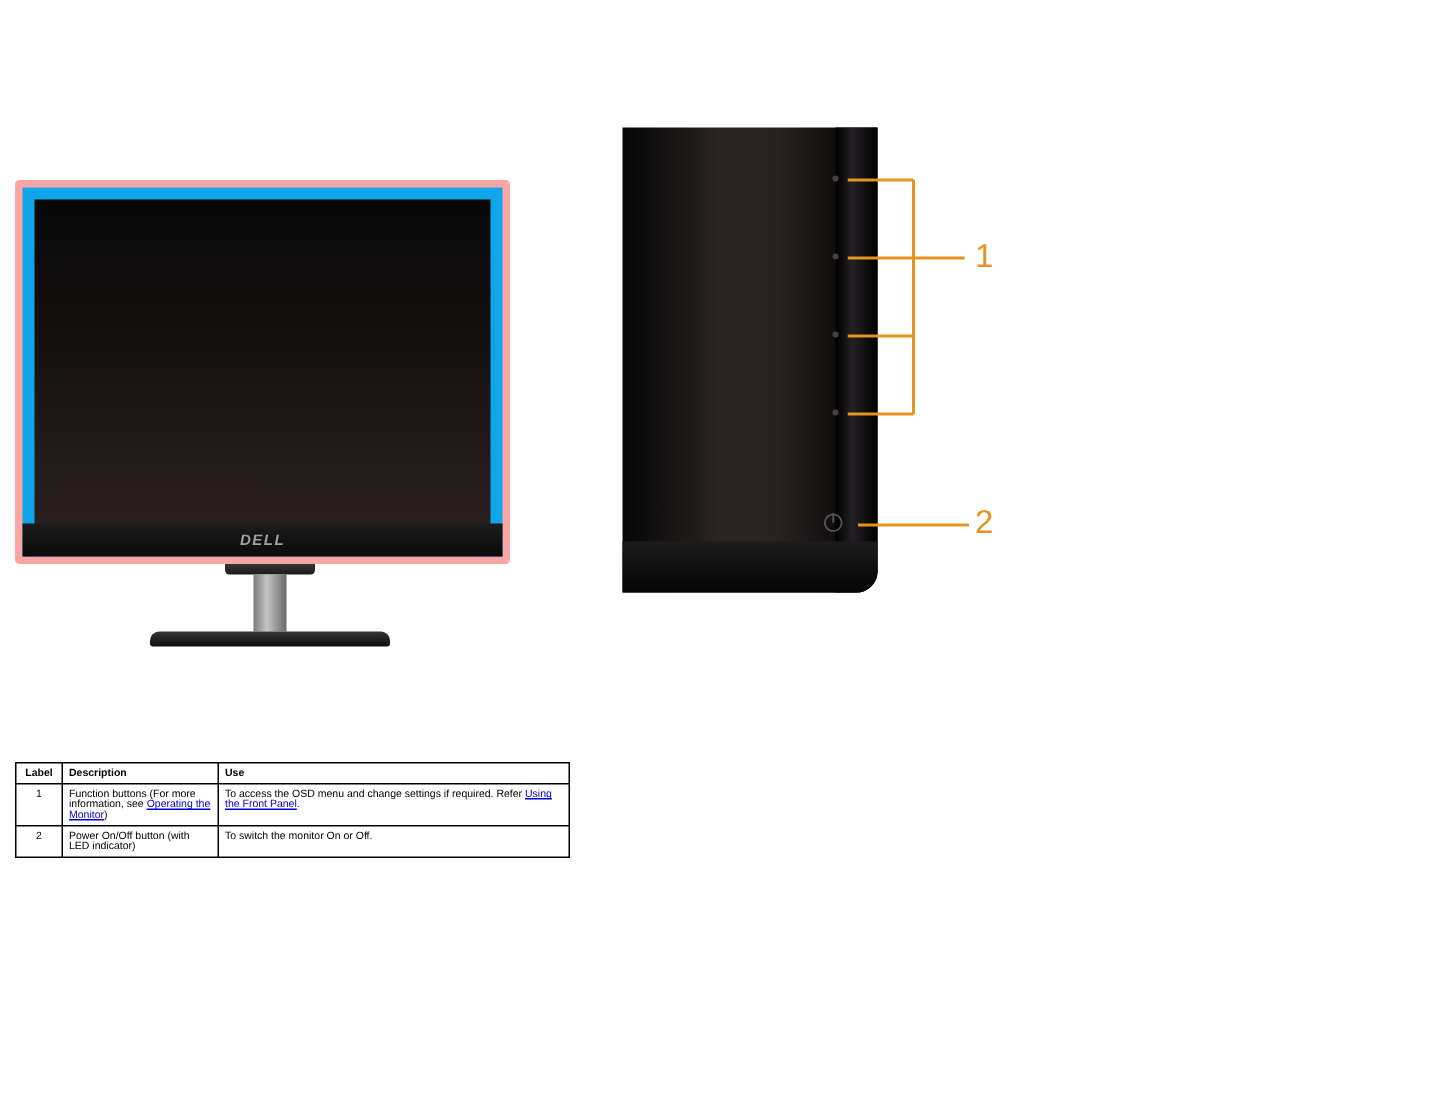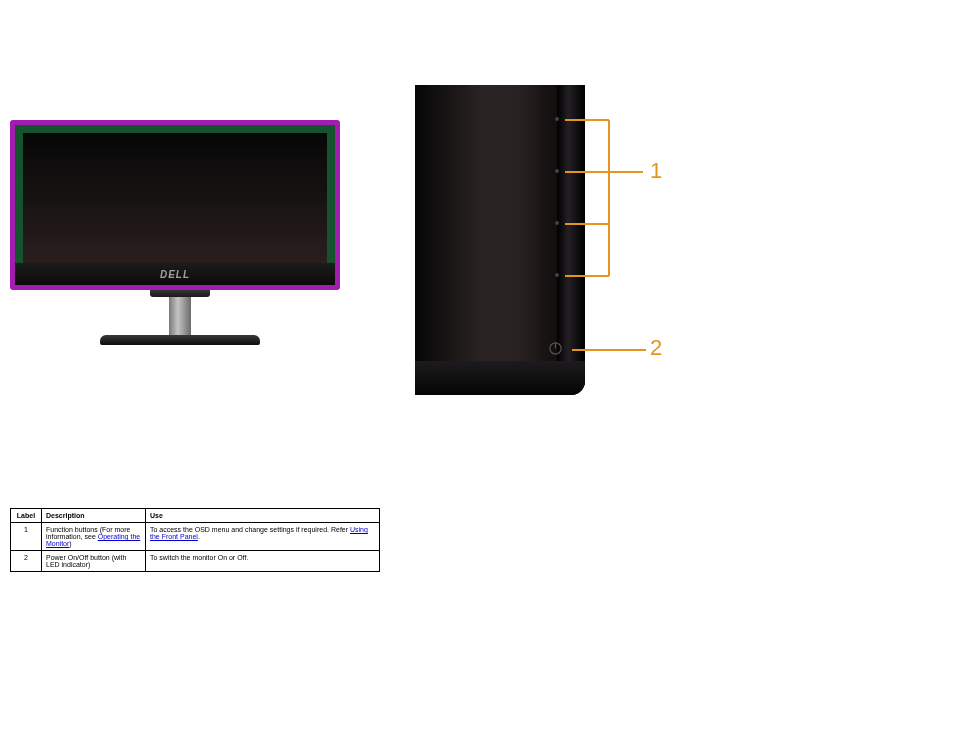--- a/index.html
+++ b/index.html
@@ -26,23 +26,23 @@
   .monitor-wrap {
     position: absolute;
     left: 0;
     top: 35px;
     width: 340px;
     text-align: center;
   }
   .monitor-bezel {
     position: relative;
     width: 330px;
-    height: 170px;
-    background: #14532d;
-    border: 5px solid #a21caf;
+    height: 256px;
+    background: #0ea5e9;
+    border: 5px solid #fca5a5;
     border-radius: 3px;
     box-sizing: border-box;
   }
   .monitor-screen {
     position: absolute;
     top: 8px;
     left: 8px;
     right: 8px;
     bottom: 20px;
     background: linear-gradient(180deg,#070707 0%, #141010 40%, #2a1f1f 100%);

